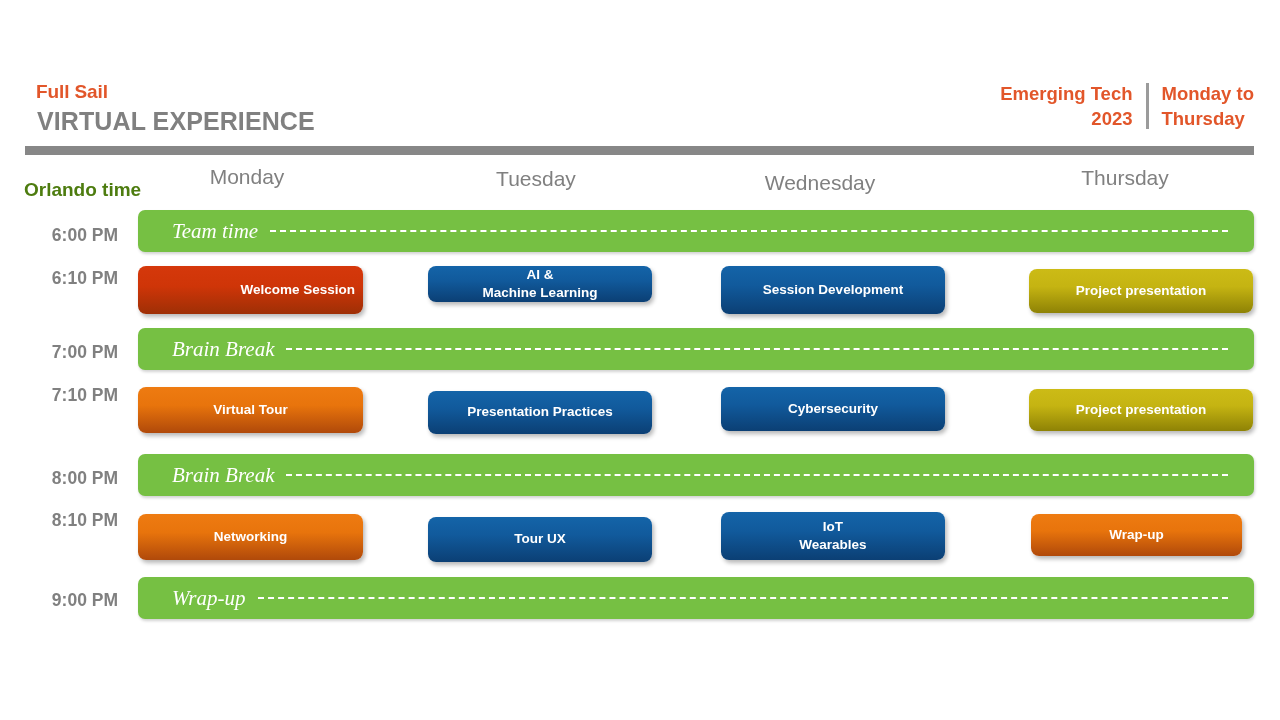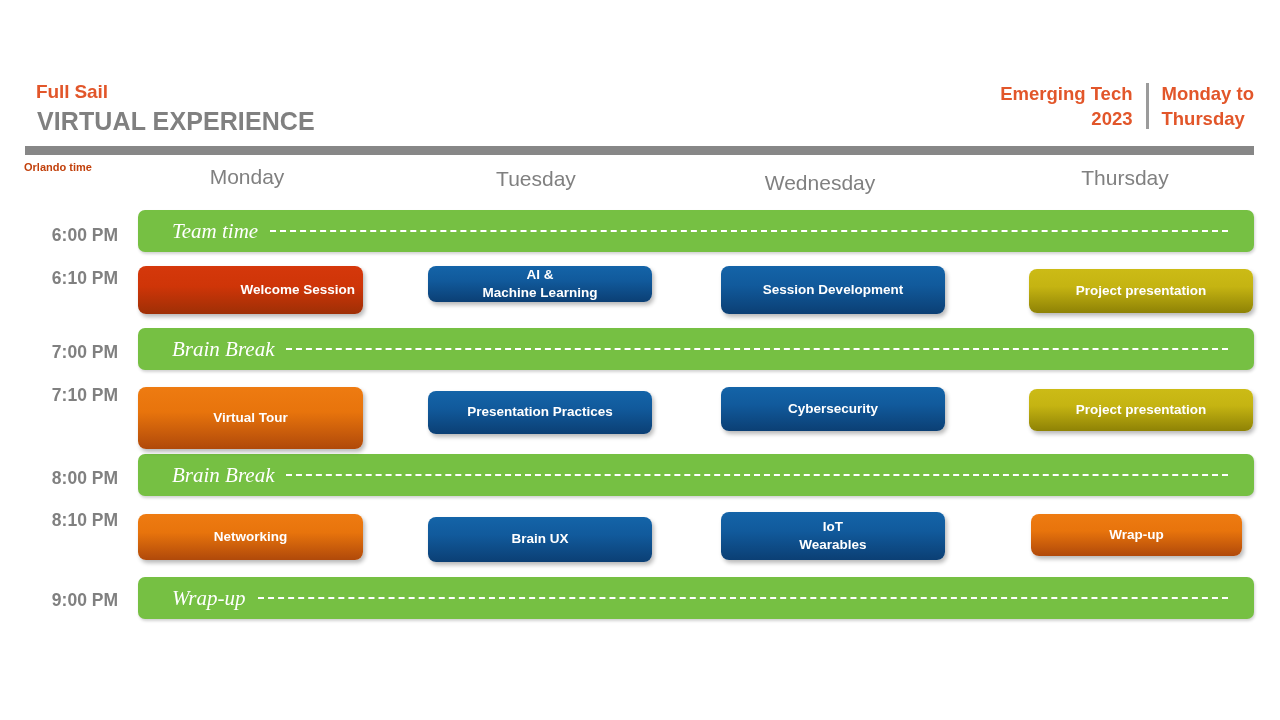--- a/index.html
+++ b/index.html
@@ -42,22 +42,22 @@
     text-align: left; line-height: 1.35; padding-left: 13px;
   }
 
   #header-rule {
     position: absolute; left: 25px; top: 146px;
     width: 1229px; height: 9px; background: #878787;
   }
 
   
   #orlando-time {
-    position: absolute; left: 24px; top: 161px;
-    font-size: 11px; font-weight: bold; color: #c2410c;
+    position: absolute; left: 24px; top: 179px;
+    font-size: 19px; font-weight: bold; color: #4d7c0f;
   }
   .day-header {
     position: absolute; font-size: 21px; color: #808080;
     font-weight: normal; text-align: center; white-space: nowrap;
   }
   #day-monday    { left: 161px; top: 165px; width: 172px; }
   #day-tuesday   { left: 450px; top: 167px; width: 172px; }
   #day-wednesday { left: 734px; top: 171px; width: 172px; }
   #day-thursday  { left: 1039px; top: 166px; width: 172px; }
 
@@ -157,37 +157,37 @@
     </div>
     <div class="session sess-blue" style="left: 428px; width: 224px; top: 266px; height: 36px;">
       <span>AI &amp;<br>Machine Learning</span>
     </div>
     <div class="session sess-blue" style="left: 721px; width: 224px; top: 266px; height: 48px;">
       <span>Session Development</span>
     </div>
     <div class="session sess-olive" style="left: 1029px; width: 224px; top: 269px; height: 44px;">
       <span>Project presentation</span>
     </div>
-    <div class="session sess-orange" style="left: 138px; width: 225px; top: 387px; height: 62px;">
+    <div class="session sess-orange" style="left: 138px; width: 225px; top: 387px; height: 46px;">
       <span>Virtual Tour</span>
     </div>
     <div class="session sess-blue" style="left: 428px; width: 224px; top: 391px; height: 43px;">
       <span>Presentation Practices</span>
     </div>
     <div class="session sess-blue" style="left: 721px; width: 224px; top: 387px; height: 44px;">
       <span>Cybersecurity</span>
     </div>
     <div class="session sess-olive" style="left: 1029px; width: 224px; top: 389px; height: 42px;">
       <span>Project presentation</span>
     </div>
     <div class="session sess-orange" style="left: 138px; width: 225px; top: 514px; height: 46px;">
       <span>Networking</span>
     </div>
     <div class="session sess-blue" style="left: 428px; width: 224px; top: 517px; height: 45px;">
-      <span>Brain UX</span>
+      <span>Tour UX</span>
     </div>
     <div class="session sess-blue" style="left: 721px; width: 224px; top: 512px; height: 48px;">
       <span>IoT<br>Wearables</span>
     </div>
     <div class="session sess-orange" style="left: 1031px; width: 211px; top: 514px; height: 42px;">
       <span>Wrap-up</span>
     </div>
   </div>
 
 </body></html>

